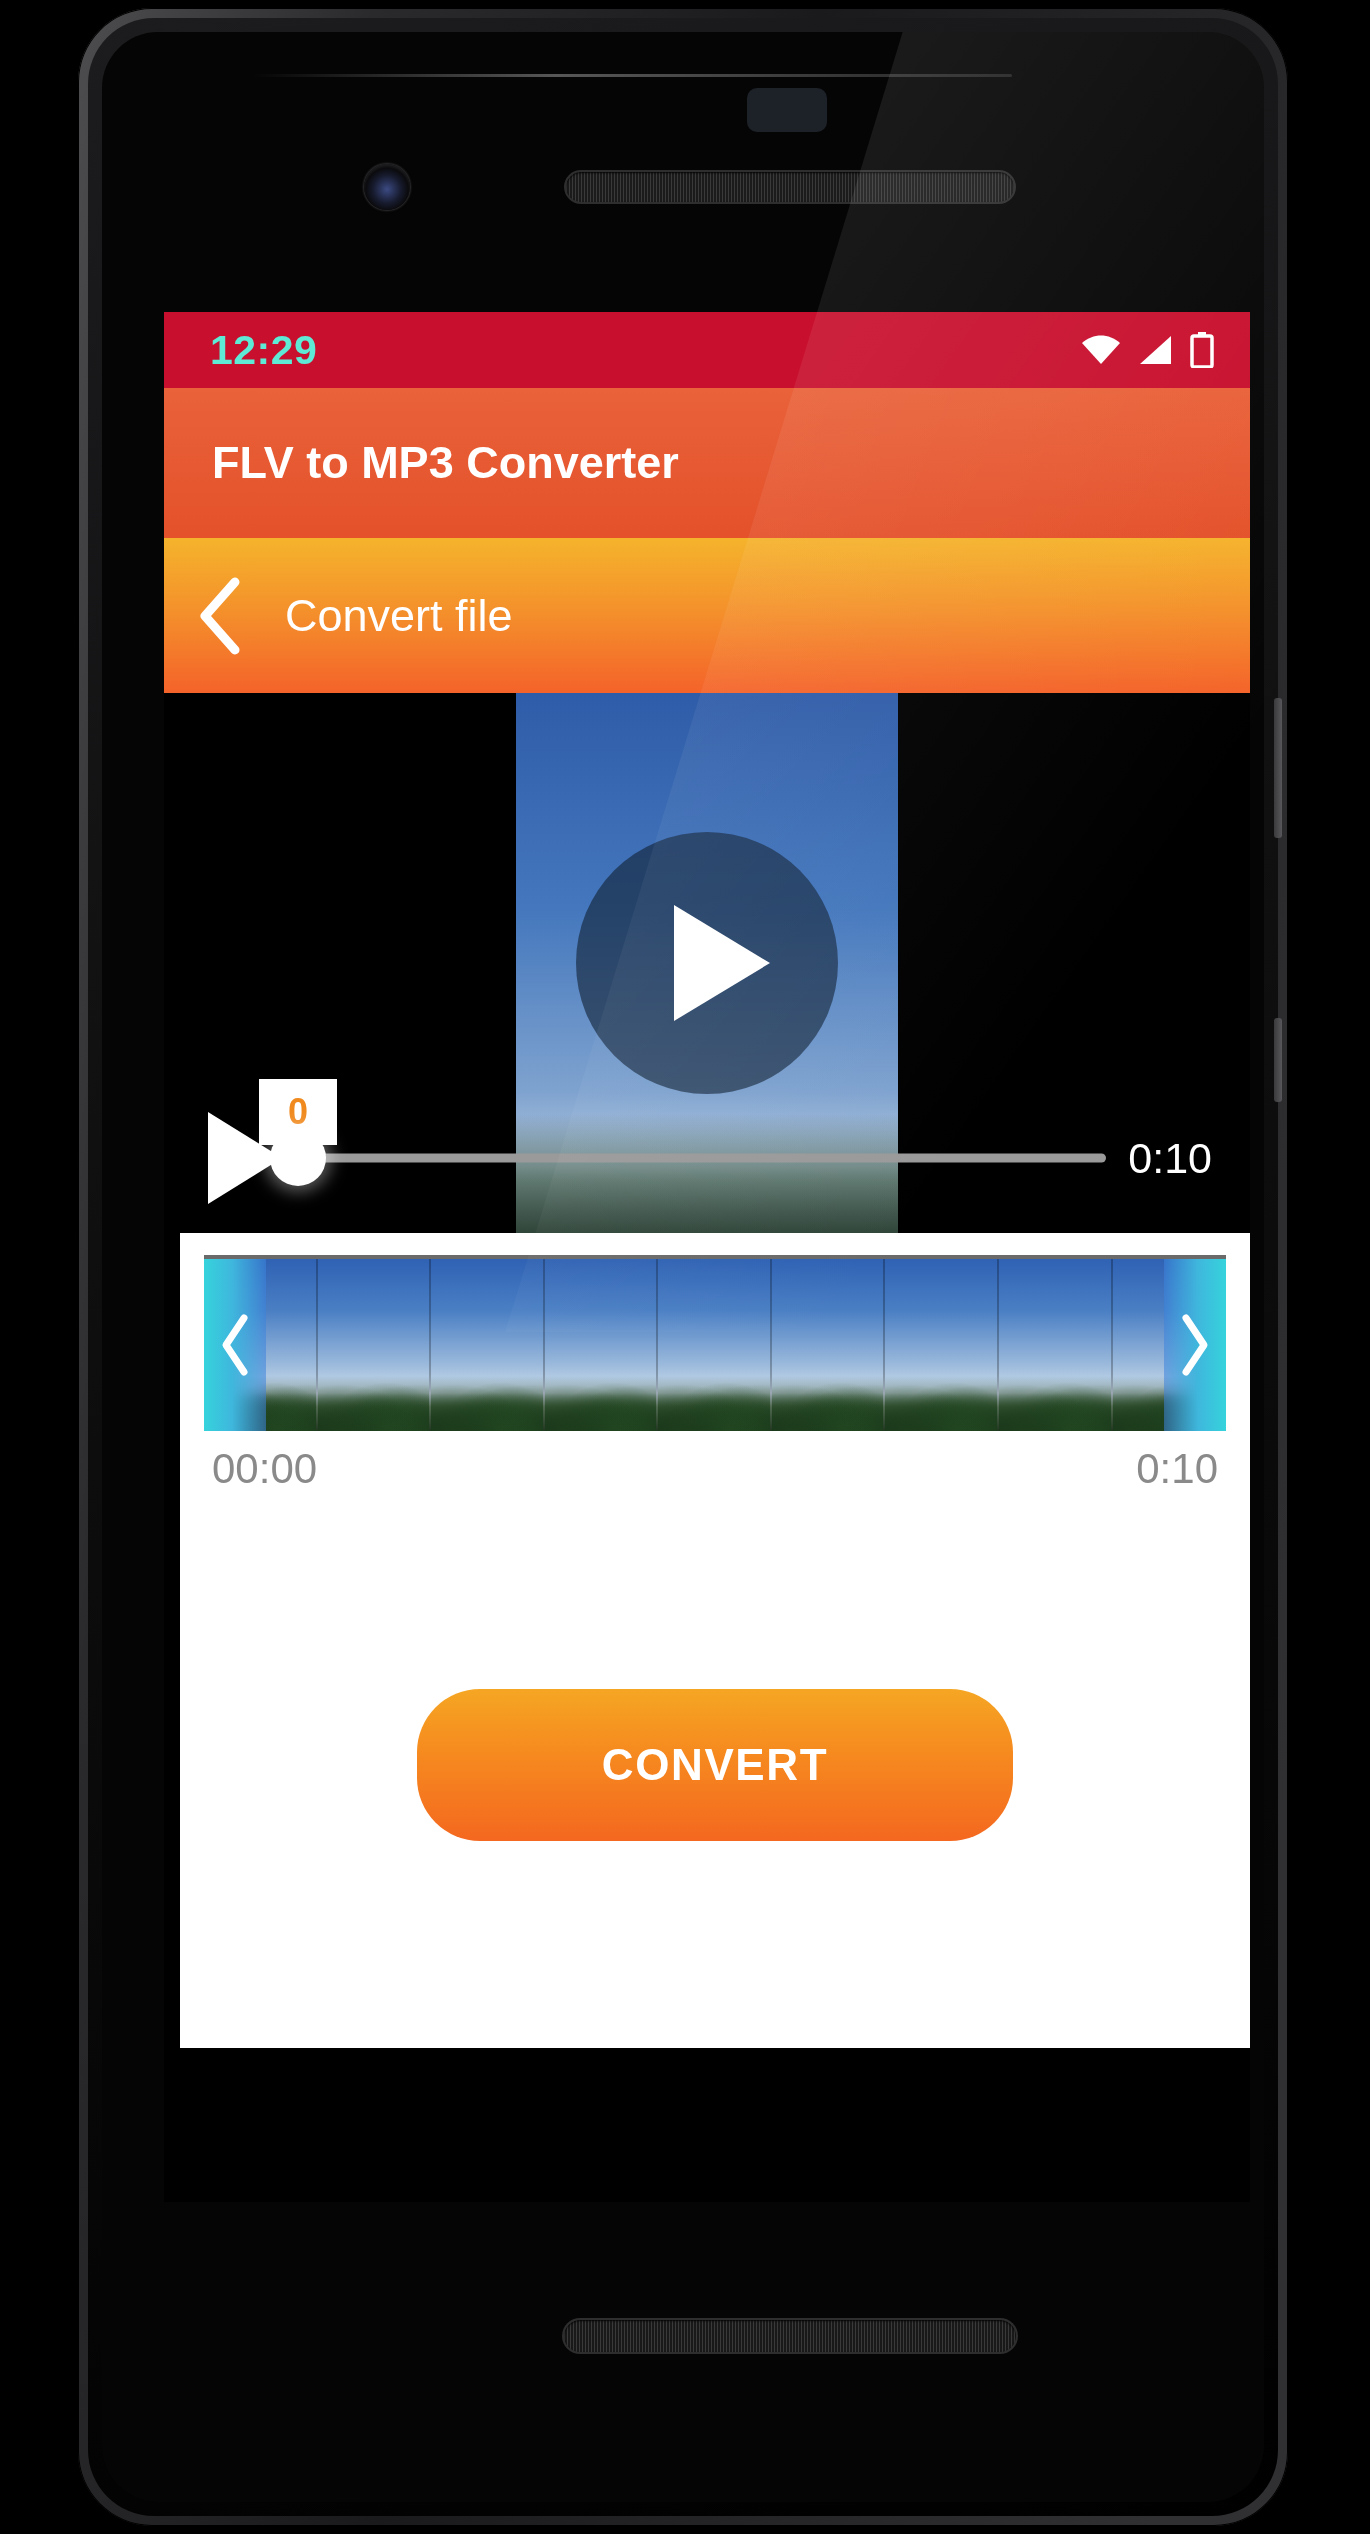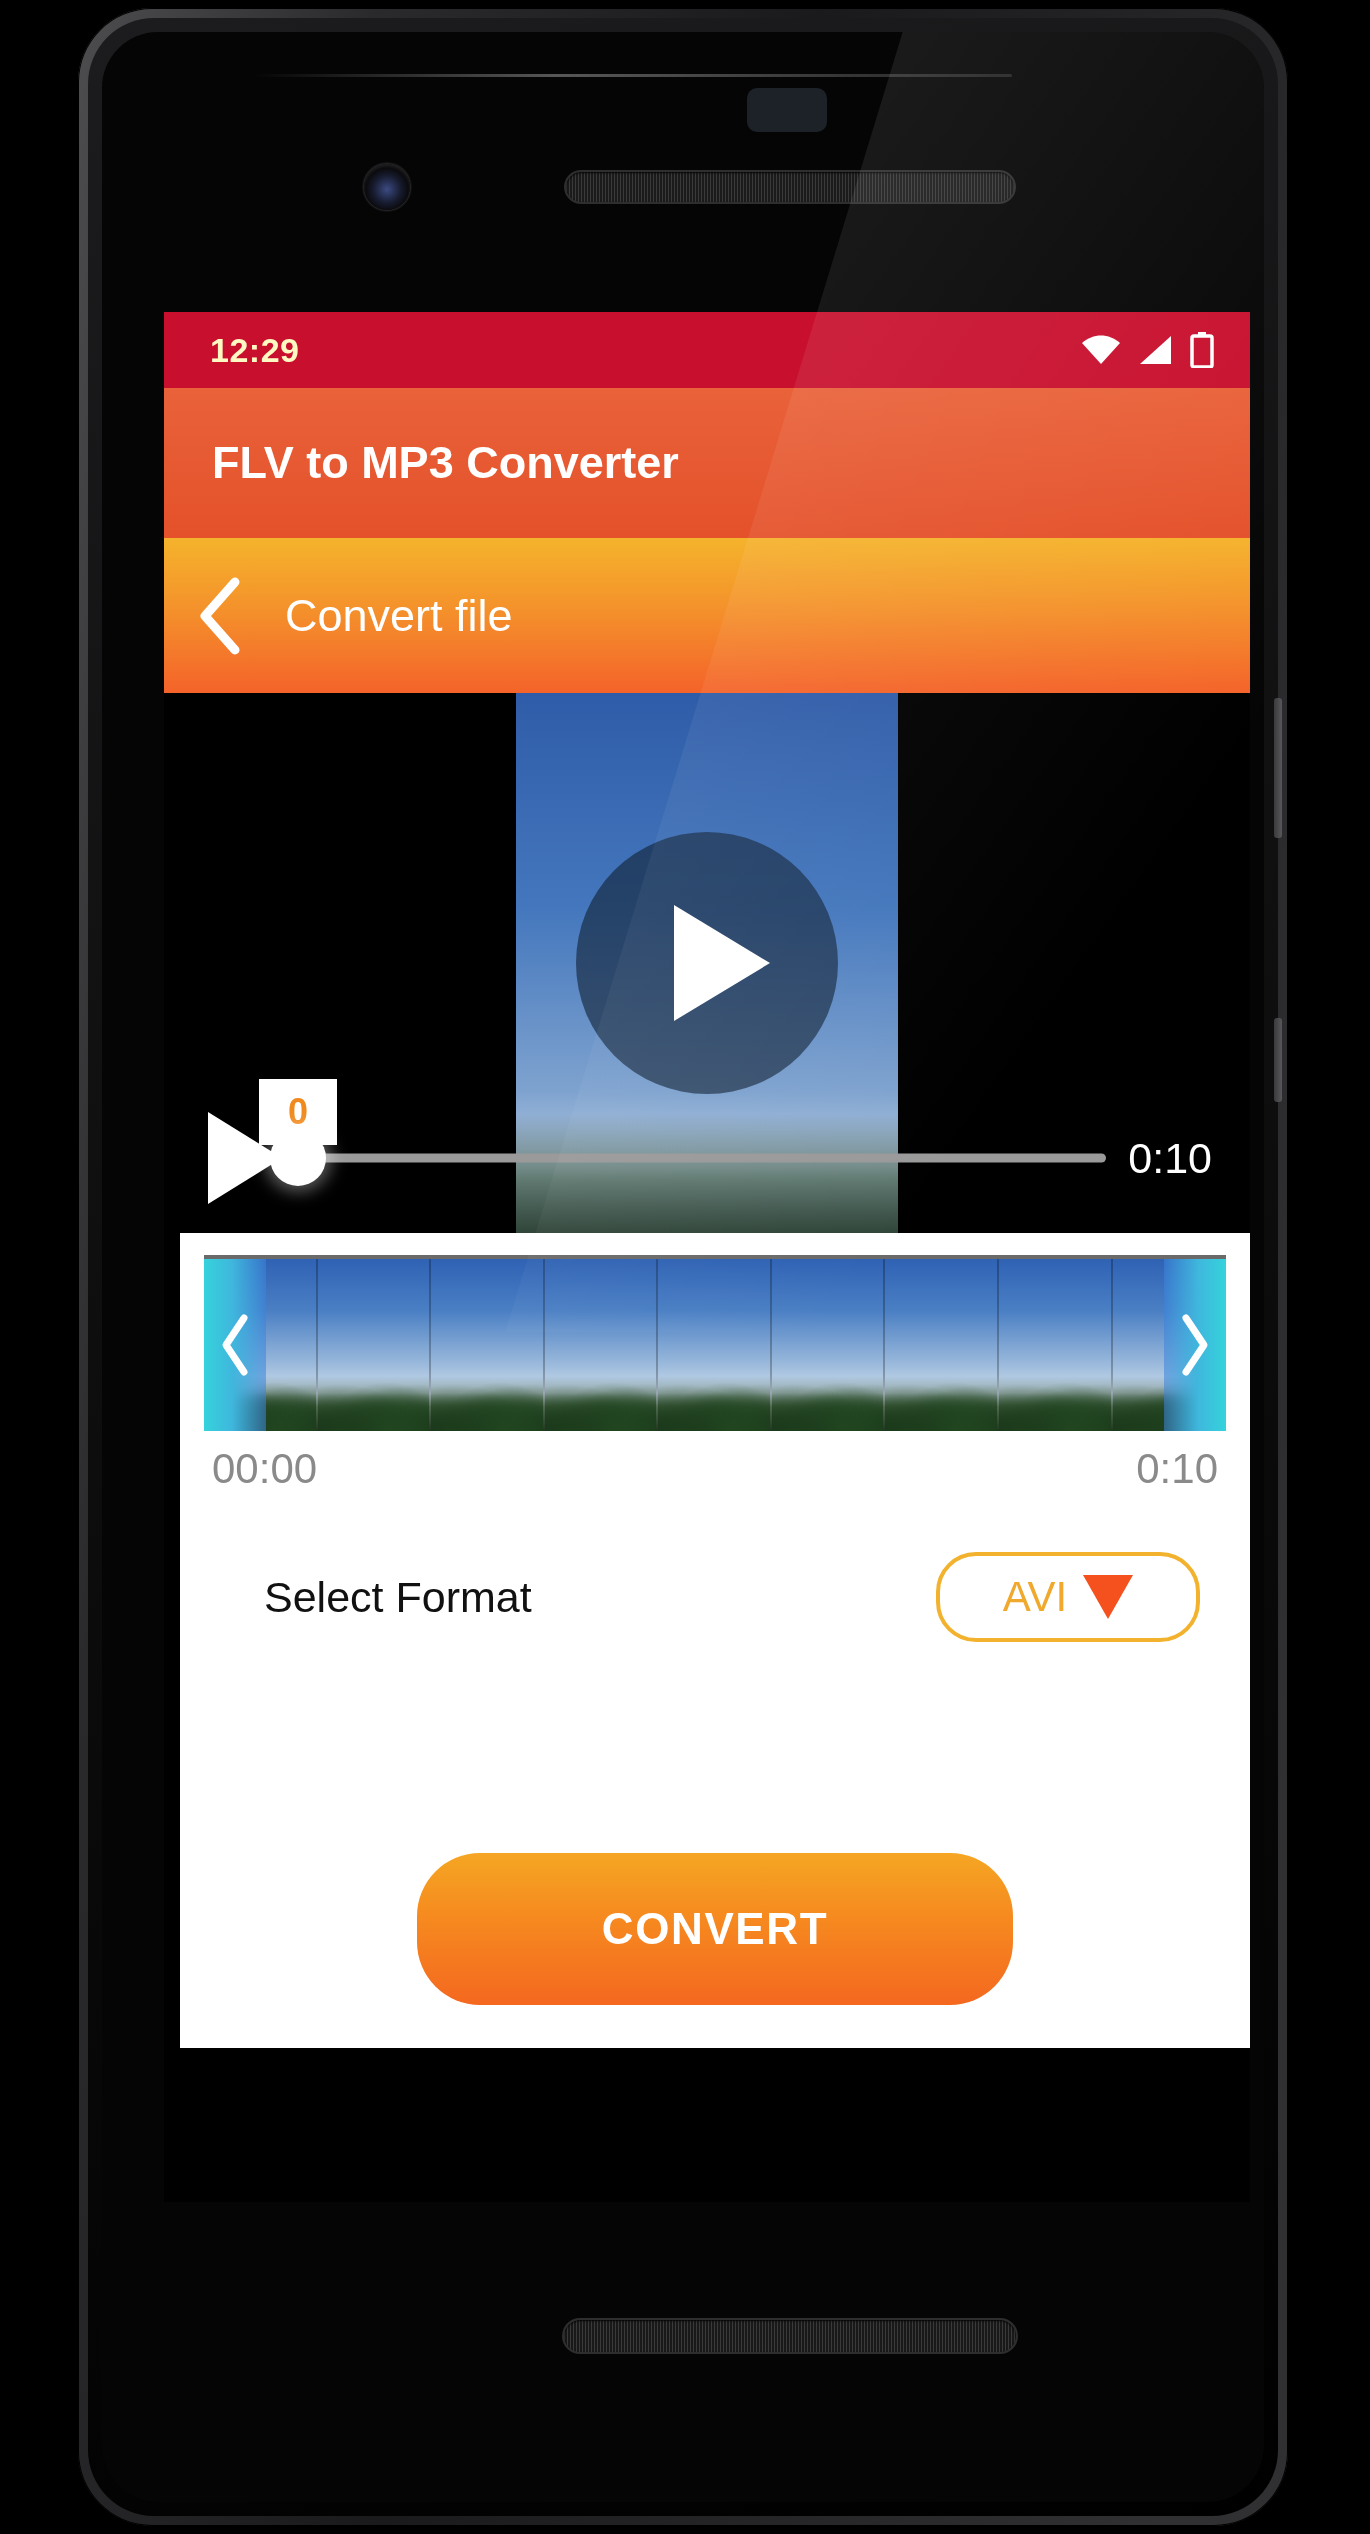--- a/index.html
+++ b/index.html
@@ -116,22 +116,22 @@
   
   .status-bar {
     height: 76px;
     background: #C8102E;
     display: flex;
     align-items: center;
     justify-content: space-between;
     padding: 0 36px 0 46px;
   }
   .status-time {
-    color: #fef9c3;
-    font-size: 34px;
+    color: #5eead4;
+    font-size: 41px;
     font-weight: bold;
     letter-spacing: 0.5px;
   }
   .status-icons { display: flex; align-items: center; gap: 18px; }
   .ic-wifi, .ic-signal, .ic-battery { display: block; }
 
   
   .app-bar {
     height: 150px;
     background: linear-gradient(180deg, #E9623A 0%, #E4512A 100%);
@@ -476,27 +476,20 @@
                 <polyline points="8,5 26,32 8,59" fill="none" stroke="#fff" stroke-width="7" stroke-linecap="round" stroke-linejoin="round"></polyline>
               </svg>
             </div>
           </div>
 
           <div class="time-row">
             <span class="time-label">00:00</span>
             <span class="time-label">0:10</span>
           </div>
 
-          <div class="opt-row" style="margin-top:44px;">
-            <span class="opt-label">Select Format</span>
-            <div class="opt-pill">
-              <span class="opt-value">AVI</span>
-              <span class="caret"></span>
-            </div>
-          </div>
 
           <div class="opt-row" style="margin-top:42px;">
           </div>
 
           <div class="convert-wrap">
             <button class="convert-btn">CONVERT</button>
           </div>
 
         </div>
 

